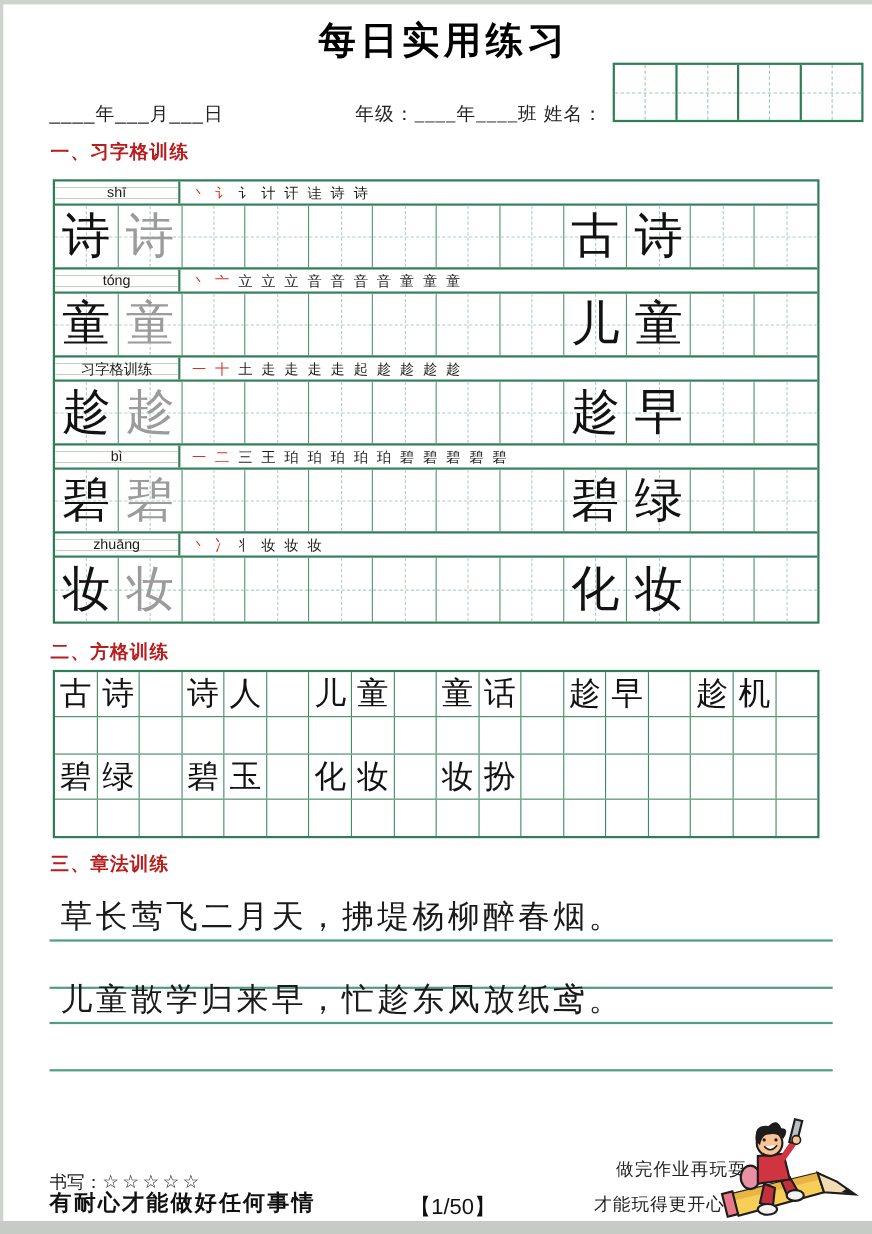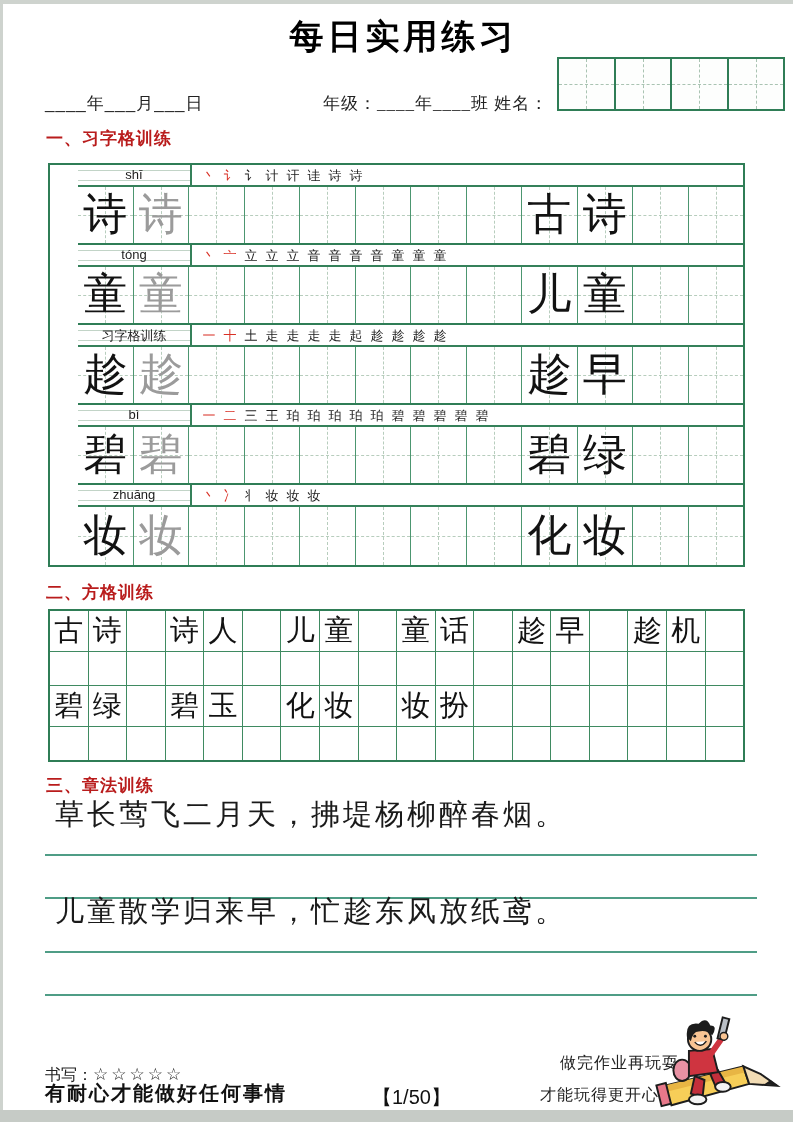--- a/index.html
+++ b/index.html
@@ -26,21 +26,21 @@
   .name-cell::before { content:""; position:absolute; left:50%; top:0; bottom:0; border-left:1px dashed #a9c3b2; }
   .name-cell::after  { content:""; position:absolute; top:50%; left:0; right:0; border-top:1px dashed #a9c3b2; }
 
   .sec-heading { position:absolute; font-size:17px; font-weight:bold; color:#b91c1c; letter-spacing:1px; }
   .sec1 { left:46px; top:127px; }
   .sec2 { left:46px; top:581px; }
   .sec3 { left:46px; top:774px; }
 
   
   .practice-grid { position:absolute; left:48px; top:163px; width:697px;
-    border:2px solid #2f7d56; background:#fff;padding-left:28px; }
+    border:2px solid #2f7d56; background:#fff; }
   .p-strip { height:22px; border-bottom:2px solid #35815a; display:flex; }
   .pinyin-box { width:114px; border-right:2px solid #35815a; position:relative; }
   .pinyin-box::before { content:""; position:absolute; left:0; right:0; top:5px; border-top:1px solid #c2d4c7; }
   .pinyin-box::after  { content:""; position:absolute; left:0; right:0; bottom:4px; border-top:1px solid #c2d4c7; }
   .pinyin { position:absolute; left:0; right:0; top:2px; text-align:center; font-size:13px; color:#1c1c1c; z-index:1; }
   .stroke-area { flex:1; display:flex; align-items:center; padding-left:10px; gap:7px; overflow:hidden; }
   .stroke-step { font-family:"Liberation Serif","DejaVu Serif",serif; font-size:13px;
     width:14px; text-align:center; color:#1b1b1b; line-height:1; }
   .stroke-step.red { color:#d93025; }
   .p-main { height:58px; border-bottom:2px solid #2f7d56; display:flex; }
@@ -60,23 +60,23 @@
   .sq-row { flex:1; display:flex; border-bottom:1px solid #3f8a61; }
   .sq-row:last-child { border-bottom:none; }
   .sq-cell { flex:1; border-right:1px solid #3f8a61; display:flex; align-items:center; justify-content:center;
     font-family:"Liberation Serif","DejaVu Serif",serif; font-size:29px; color:#121212; }
   .sq-cell:last-child { border-right:none; }
 
   
   .composition { position:absolute; left:45px; top:806px; width:712px; }
   .comp-row { border-bottom:2px solid #4f9d86; display:flex; align-items:flex-end; }
   .comp-row.r1 { height:50px; } .comp-row.r2 { height:43px; }
-  .comp-row.r3 { height:54px; } .comp-row.r4 { height:43px; }
+  .comp-row.r3 { height:32px; } .comp-row.r4 { height:43px; }
   .sentence { font-family:Liberation Sans, sans-serif; font-size:29px; color:#1a1a1a;
-    letter-spacing:3px; padding:0 0 19px 10px; white-space:nowrap; }
+    letter-spacing:3px; padding:0 0 0 10px; white-space:nowrap; }
 
   
   .stars-line { position:absolute; left:45px; top:1064px; font-size:16px; color:#222;
     font-family:"Liberation Serif","DejaVu Serif",serif; }
   .stars { letter-spacing:3px; font-size:17px; color:#222; }
   .motto { position:absolute; left:45px; top:1080px; font-size:20px; font-weight:bold;
     color:#111; letter-spacing:2px; }
   .page-indicator { position:absolute; left:372px; top:1084px; font-size:20px; color:#111; }
   .mascot-caption { position:absolute; font-family:"Liberation Serif","DejaVu Serif",serif;
     font-size:16px; color:#222; letter-spacing:1px; }

